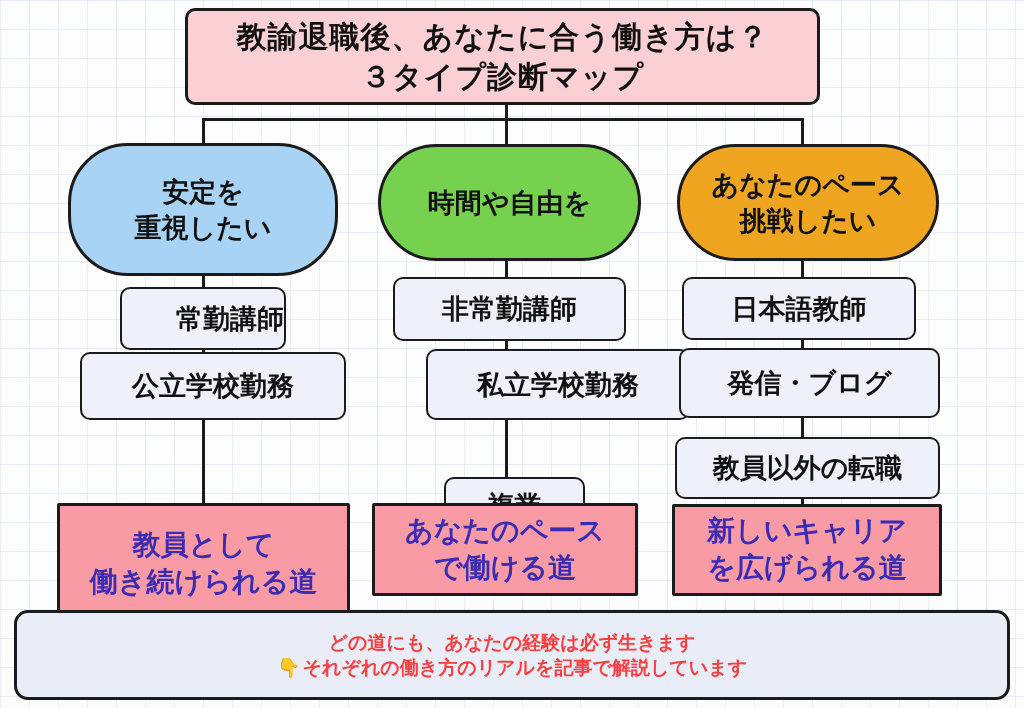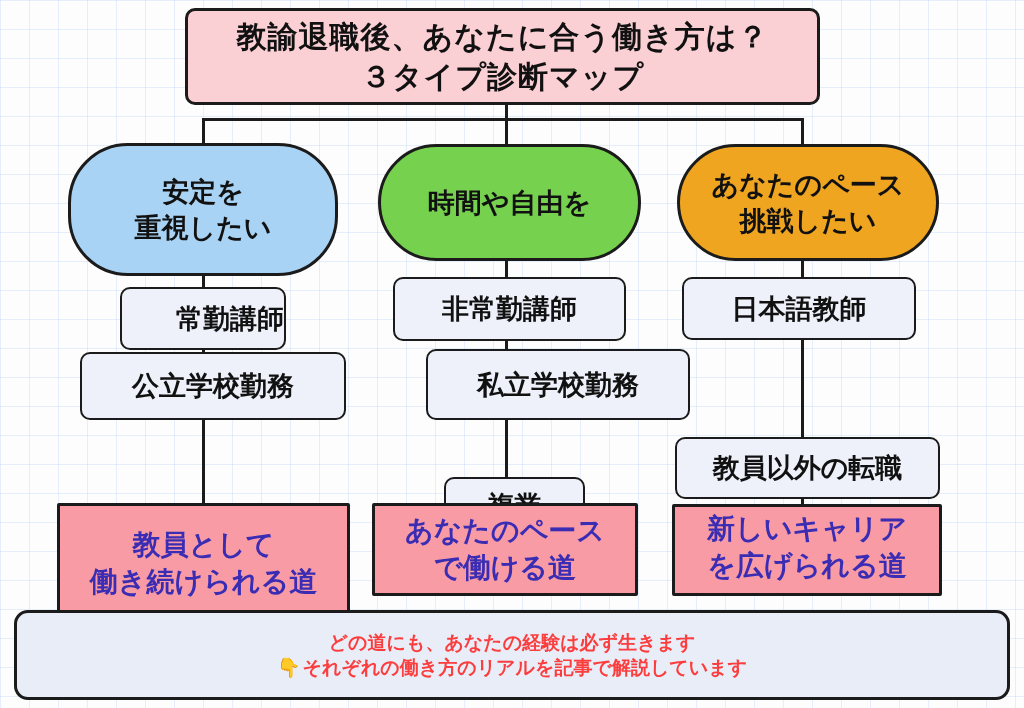--- a/index.html
+++ b/index.html
@@ -81,24 +81,27 @@
     <span>で働ける道</span>
   </div>
 
   <div class="node pill" style="left: 677px; top: 144px; width: 262px; height: 117px; background-color: rgb(239, 165, 31);">
     <span>あなたのペース</span>
     <span>挑戦したい</span>
   </div>
   <div class="node step" style="left:682px; top:277px; width:234px; height:63px;">
     <span>日本語教師</span>
   </div>
+  <div class="node step" style="left:679px; top:348px; width:261px; height:70px;">
+    <span>発信・ブログ</span>
+  </div>
   <div class="node step" style="left:675px; top:425px; width:265px; height:62px;margin-top:12px;">
     <span>教員以外の転職</span>
   </div>
-  <div class="node result" style="left: 672px; top: 504px; width: 270px; height: 92px; background-color: rgb(249, 155, 165); color: rgb(58, 45, 179); font-family: Liberation Mono, monospace;">
+  <div class="node result" style="left: 672px; top: 504px; width: 270px; height: 92px; background-color: rgb(249, 155, 165); color: rgb(58, 45, 179);">
     <span>新しいキャリア</span>
     <span>を広げられる道</span>
   </div>
 
   <div class="node footer-note" style="left: 14px; top: 610px; width: 996px; height: 90px; background-color: rgb(233, 237, 248); color: rgb(251, 61, 61);">
     <span class="footer-line">
       <span>どの道にも、あなたの経験は必ず生きます</span>
     </span>
     <span class="footer-line">
       <span style="color:#f8cf52;">👇</span>

